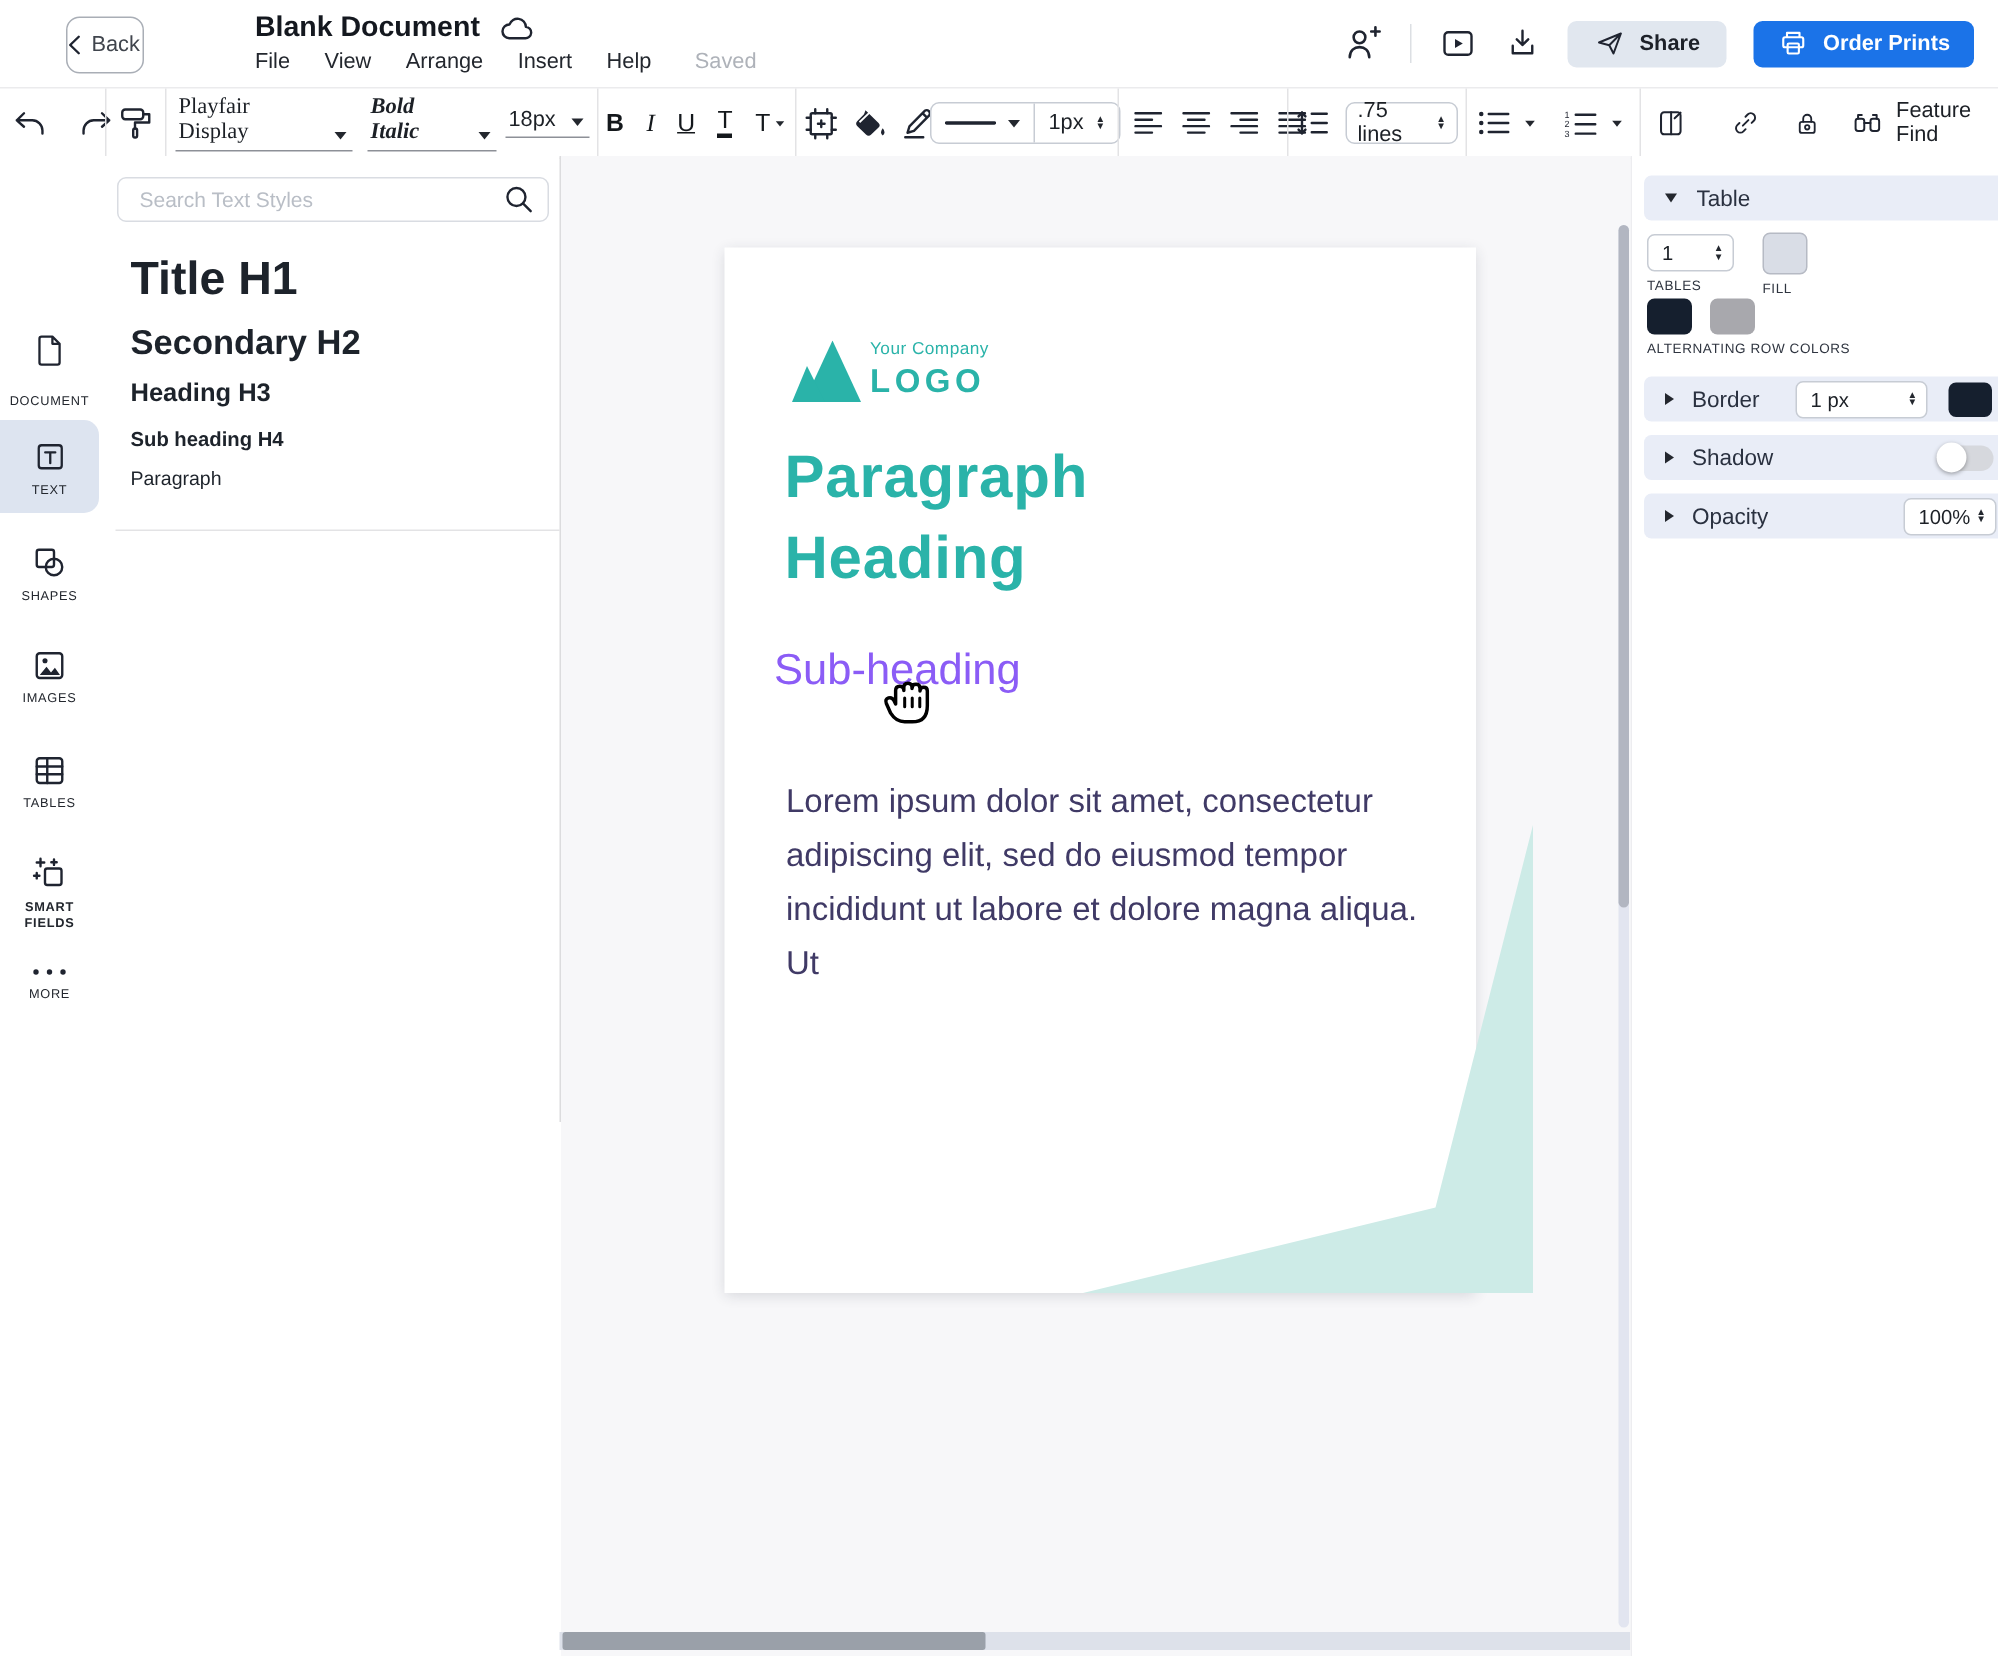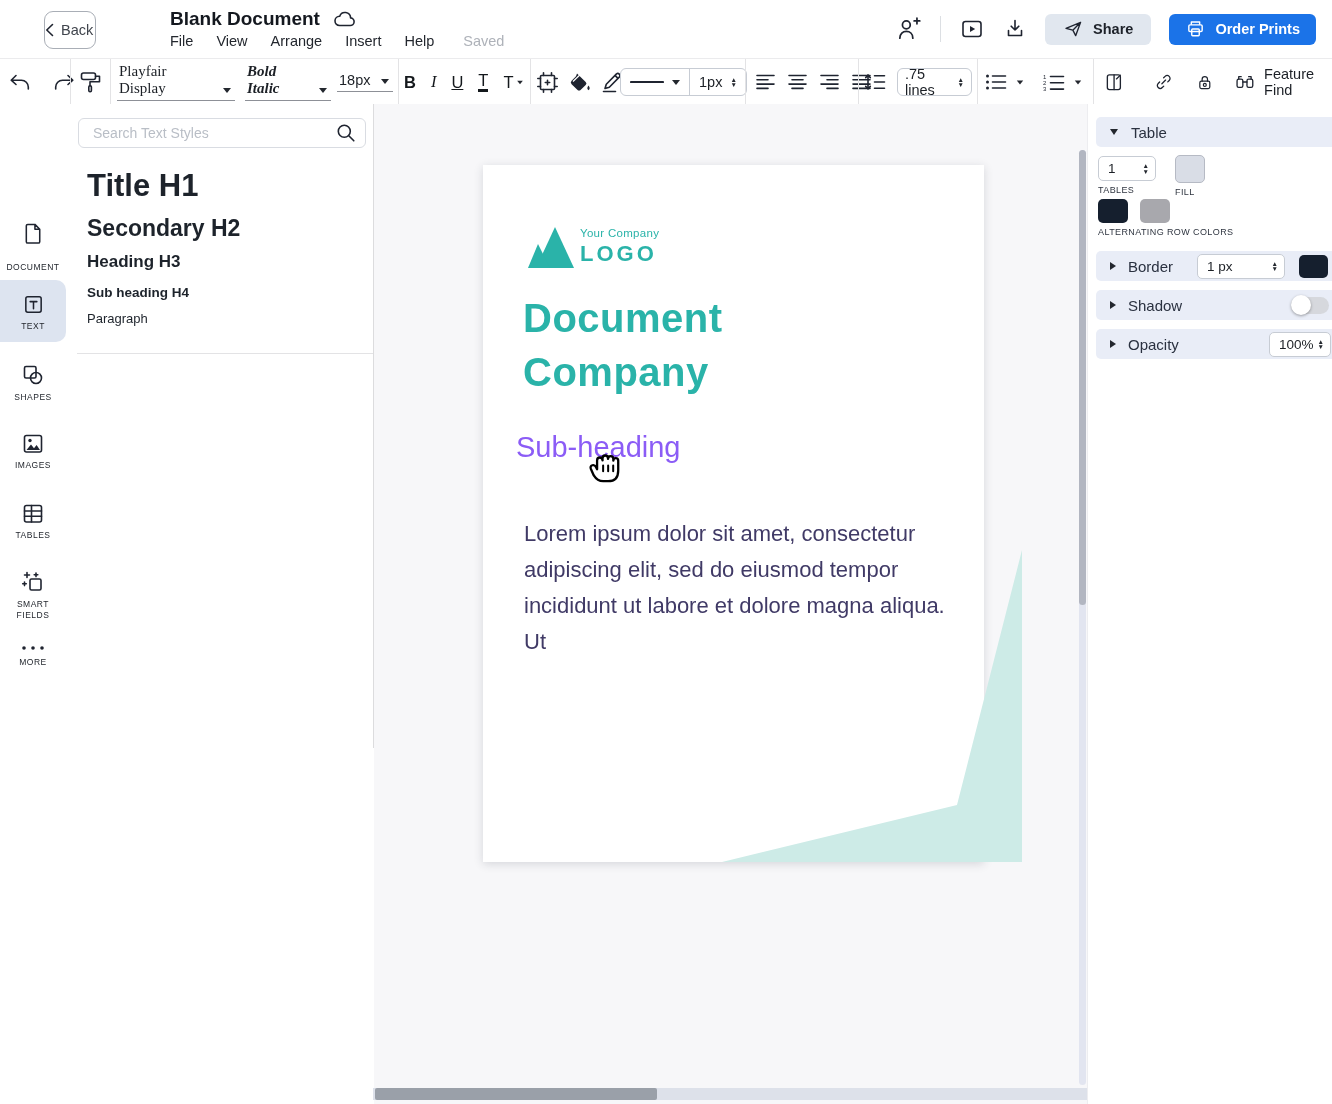--- a/index.html
+++ b/index.html
@@ -359,21 +359,21 @@
         <path class="ico" d="M3.5 8 h17 M3.5 13.2 h17 M10.5 2.5 v16.5"></path>
       </svg>
       <span class="lbl">TABLES</span>
     </div>
 
     <div class="rail-item" style="top:466px;">
       <svg width="24" height="24" viewBox="0 0 24 24">
         <rect class="ico" x="9" y="9" width="11" height="11" rx="1.5"></rect>
         <path class="ico" stroke-width="1.3" d="M6 2.5 v5 M3.5 5 h5 M15 3 v3.6 M13.2 4.8 h3.6 M3.5 12 v3.6 M1.7 13.8 h3.6"></path>
       </svg>
-      <span class="lbl" style="width:52px;">SMART FIELDS</span>
+      <span class="lbl" style="width:52px;font-weight:bold;">SMART FIELDS</span>
     </div>
 
     <div class="rail-item" style="top:540px;">
       <svg width="26" height="8" viewBox="0 0 26 8">
         <circle cx="4" cy="4" r="1.8" fill="#1f2430"></circle>
           <circle cx="13" cy="4" r="1.8" fill="#1f2430"></circle>
           <circle cx="22" cy="4" r="1.8" fill="#1f2430"></circle>
       </svg>
       <span class="lbl">MORE</span>
     </div>
@@ -403,21 +403,21 @@
         <polygon points="539,385 474,640 239,697 539,697" fill="#cdebe7"></polygon>
       </svg>
       <svg class="logo" width="46" height="41" viewBox="0 0 46 41">
         <polygon points="27,0 46,41 8,41" fill="#2ab3a9"></polygon>
         <polygon points="10,17 22,41 0,41" fill="#2ab3a9"></polygon>
       </svg>
       <div class="logo-texts">
         <div class="logo-co">Your Company</div>
         <div class="logo-big">LOGO</div>
       </div>
-      <div class="doc-head">Document Company</div>
+      <div class="doc-head">Paragraph Heading</div>
       <div class="sub-head">Sub-heading</div>
       <div class="lorem">Lorem ipsum dolor sit amet, consectetur adipiscing elit, sed do eiusmod tempor incididunt ut labore et dolore magna aliqua. Ut</div>
       <svg class="grab-cursor" width="46" height="48" viewBox="0 0 32 32">
         <path fill="#fff" stroke="#000" stroke-width="1.6" stroke-linejoin="round" d="M7.5 20.5 l-2-4.5 q-0.8-2 1-2.6 q1.6-0.5 2.5 1.2 l0.8 1.6 V10 q0-2 1.9-2 q1.9 0 1.9 2 V8.6 q0-2 1.9-2 q1.9 0 1.9 2 V9 q0-1.9 1.85-1.9 q1.85 0 1.85 1.9 v1.2 q0-1.7 1.7-1.7 q1.7 0 1.7 1.7 V17 q0 7.5-7 7.5 h-3.5 q-4 0-6.5-4 z"></path>
         <path stroke="#000" stroke-width="1.4" fill="none" stroke-linecap="round" d="M14 13.5v4 M17.5 13.5v4 M21 13.5v4"></path>
       </svg>
     </div>
   </div>
 
   <div class="vscroll-track"></div>

